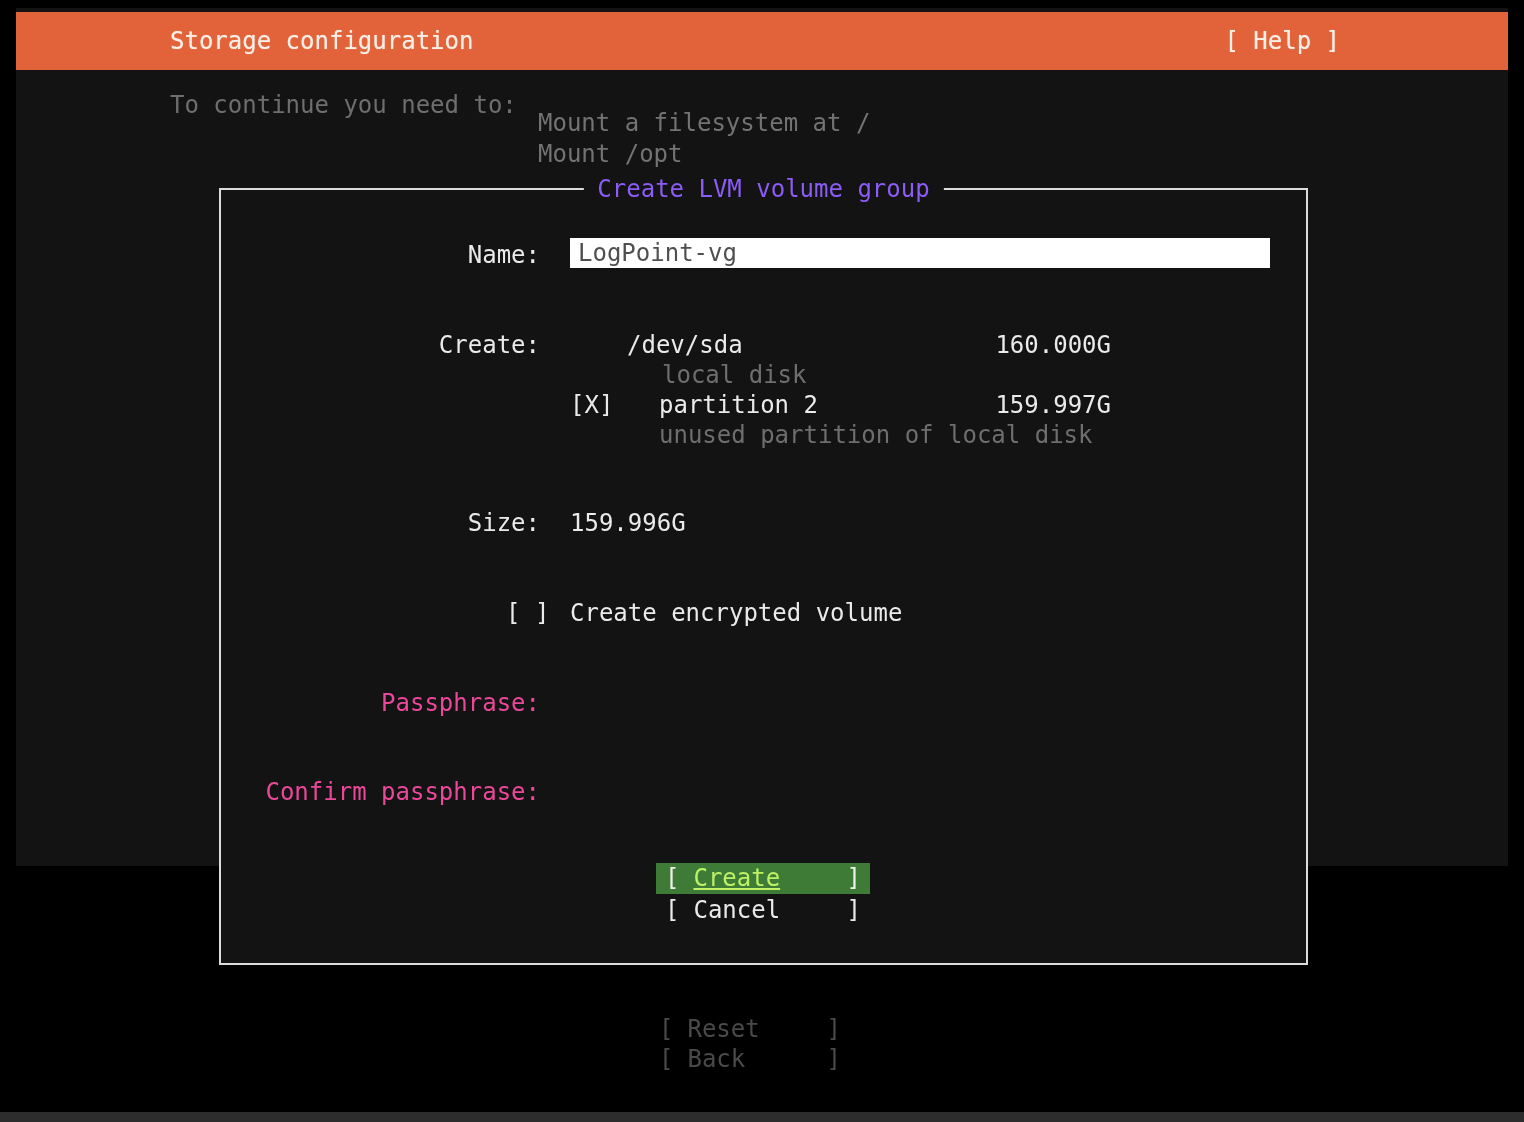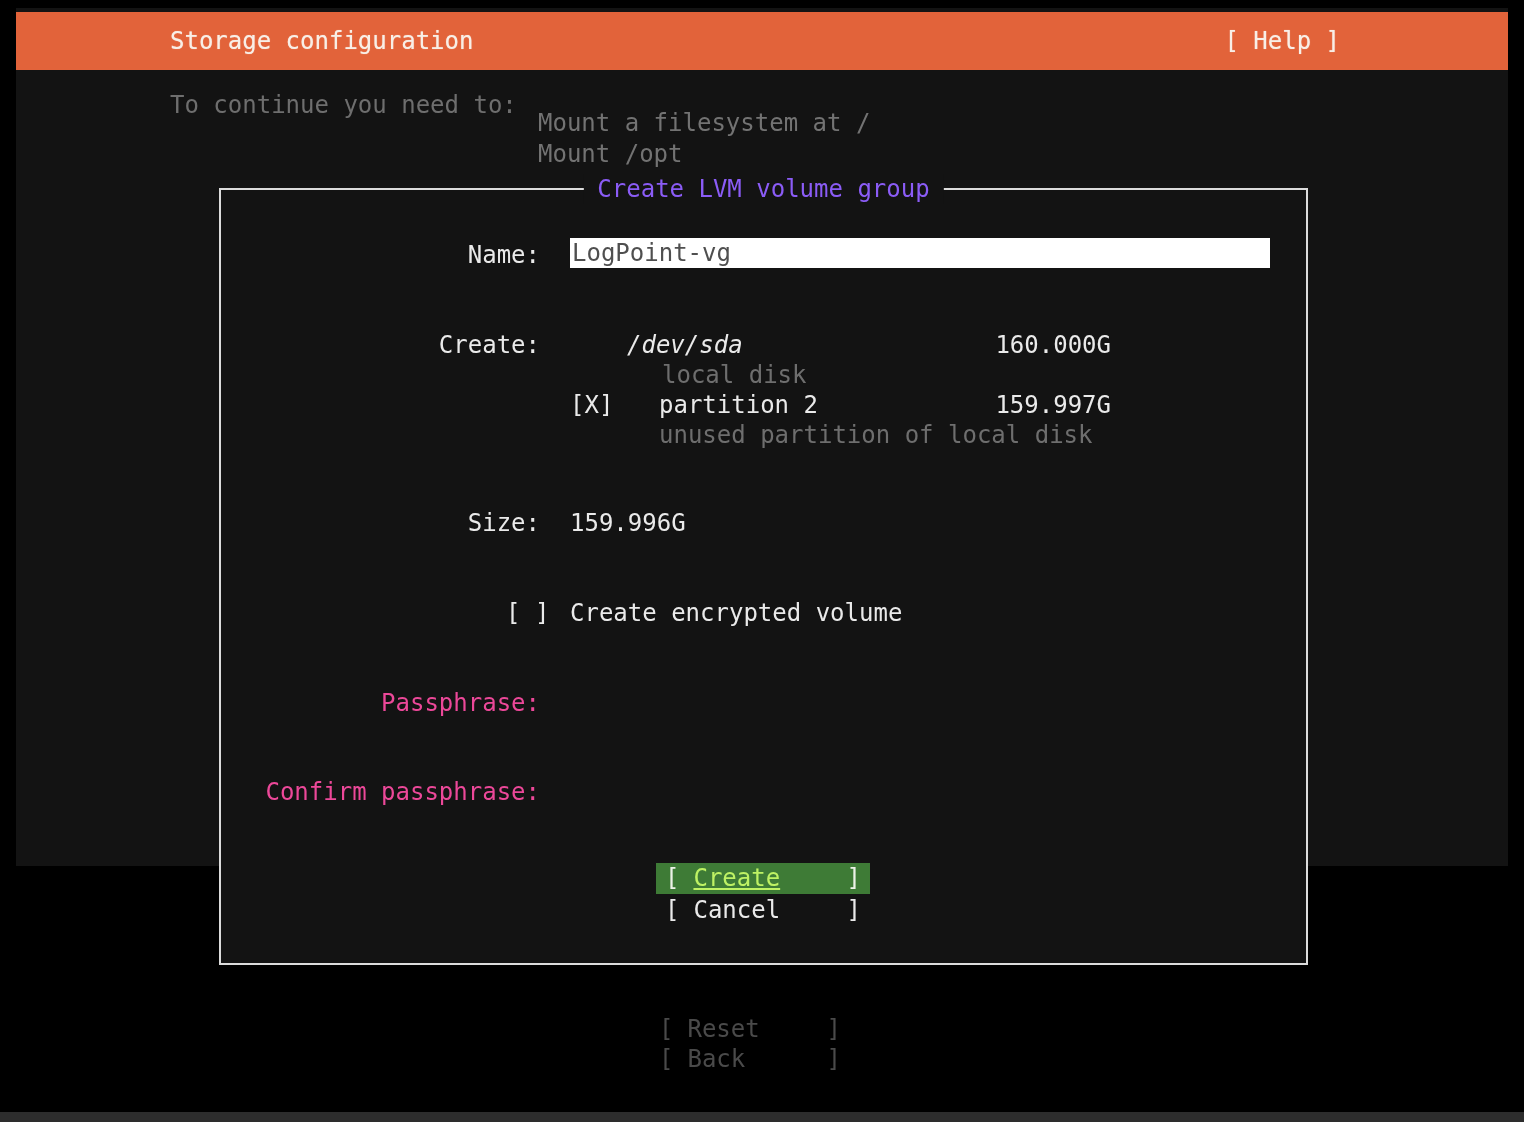--- a/index.html
+++ b/index.html
@@ -85,21 +85,21 @@
   }
   .row-label.disabled { color:#ec4899; }
   .name-input {
     position:absolute;
     left:349px; top:48px;
     width:700px; height:30px;
     background:#ffffff;
     border:none; outline:none;
     font:inherit;
     color:#4f4f4f;
-    padding:0 2px;
+    padding:0 8px;
   }
   .cell { position:absolute; line-height:30px; white-space:pre; }
   .cell.muted { color:#6e6e6e; }
   .dev-size { position:absolute; right:195px; line-height:30px; }
   .checkbox { position:absolute; line-height:30px; white-space:pre; cursor:pointer; }
   
   .tui-button {
     position:absolute;
     left:435px; width:214px; height:31px;
     display:flex; align-items:center;
@@ -156,21 +156,21 @@
       <div>Mount /opt</div>
     </div>
 
     <div class="dialog">
       <span class="dialog-title">Create LVM volume group</span>
 
       <span class="row-label" style="top:50px;">Name:</span>
       <input class="name-input" type="text" value="LogPoint-vg" style="">
 
       <span class="row-label" style="top:140px;">Create:</span>
-      <span class="cell" style="left:406px; top:140px;font-style:italic;">/dev/sda</span>
+      <span class="cell" style="left:406px; top:140px;">/dev/sda</span>
       <span class="dev-size" style="top:140px;">160.000G</span>
       <span class="cell muted" style="left:441px; top:170px;">local disk</span>
 
       <span class="checkbox" style="left:349px; top:200px;">[X]</span>
       <span class="cell" style="left:438px; top:200px;">partition 2</span>
       <span class="dev-size" style="top:200px;">159.997G</span>
       <span class="cell muted" style="left:438px; top:230px;">unused partition of local disk</span>
 
       <span class="row-label" style="top:318px;">Size:</span>
       <span class="cell" style="left:349px; top:318px;">159.996G</span>

